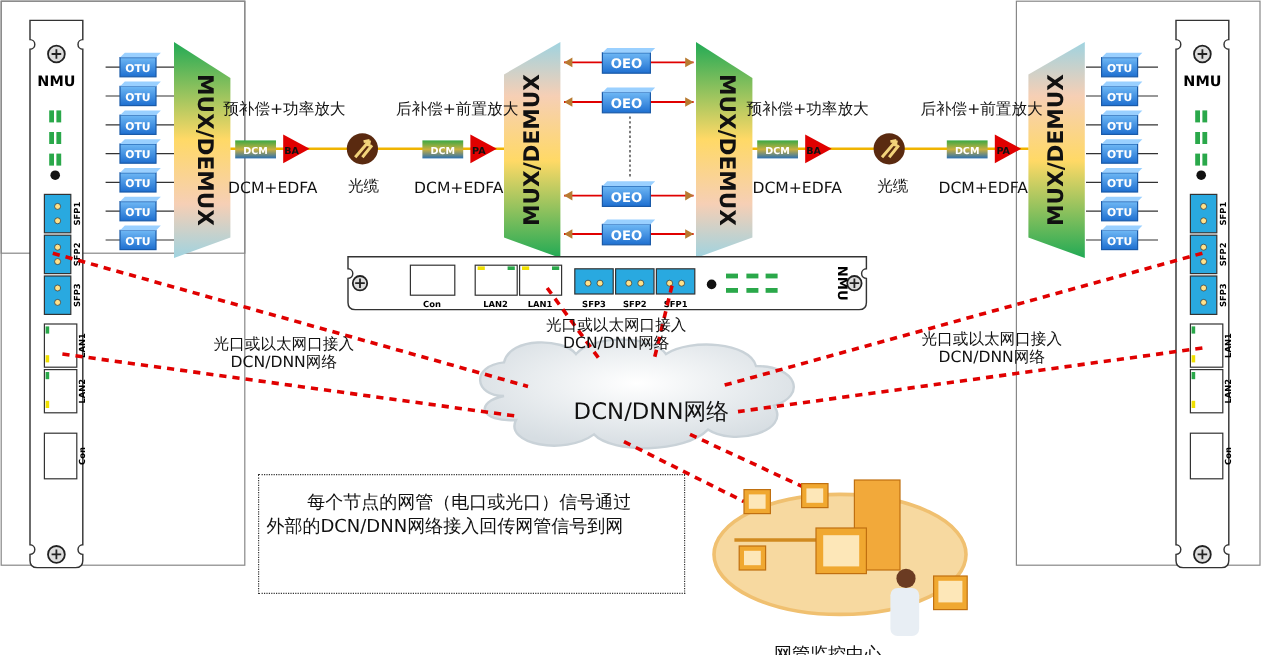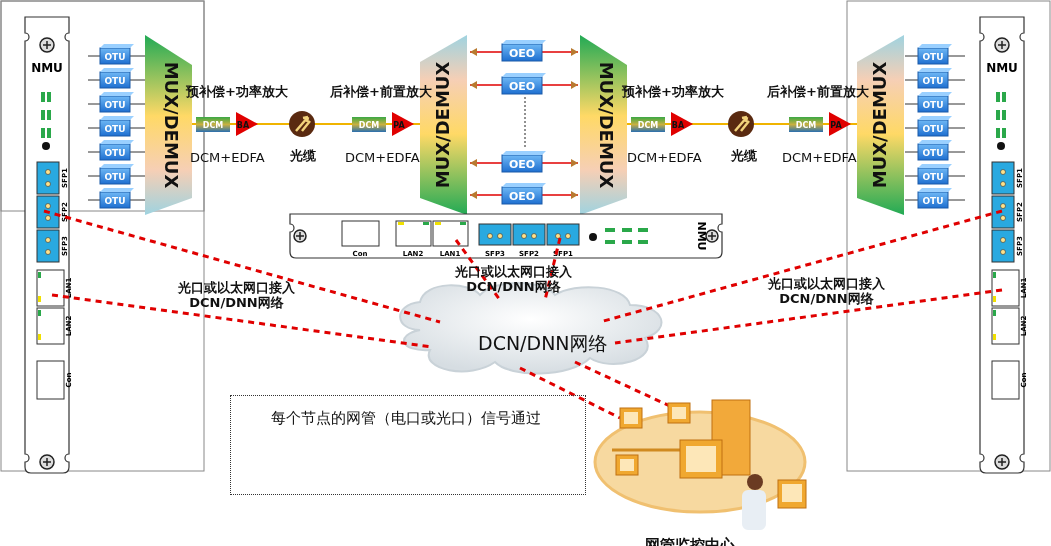--- a/index.html
+++ b/index.html
@@ -1,19 +1,19 @@
 <!DOCTYPE html>
 <html><head>
 <meta charset="utf-8">
 <style>
   html,body{margin:0;padding:0;background:#fff;}
   body{width:1051px;height:546px;position:relative;overflow:hidden;font-family:"DejaVu Sans","Liberation Sans",sans-serif;}
   svg{position:absolute;left:0;top:0;}
-  .lbl{position:absolute;font-weight:bold;color:#111;white-space:nowrap;font-size:13px;line-height:15px;text-align:center;}
-  .note{position:absolute;left:230px;top:395px;width:356px;height:100px;border:1px dotted #333;font-size:15px;line-height:20px;color:#111;padding:12px 6px 0 6px;box-sizing:border-box;font-family:"DejaVu Sans",sans-serif;}
+  .lbl{position:absolute;font-weight:normal;color:#111;white-space:nowrap;font-size:13px;line-height:15px;text-align:center;}
+  .note{position:absolute;left:215px;top:395px;width:356px;height:100px;border:1px dotted #333;font-size:15px;line-height:20px;color:#111;padding:12px 6px 0 6px;box-sizing:border-box;font-family:"DejaVu Sans",sans-serif;}
   .note .l1{text-indent:34px;}
 </style>
 </head>
 <body>
 
 <svg id="diagram" width="1051" height="546" viewBox="0 0 1051 546">
   <defs>
     <linearGradient id="muxL" x1="0" y1="0" x2="0" y2="1">
       <stop offset="0" stop-color="#22aa55"></stop>
       <stop offset="0.45" stop-color="#ffd966"></stop>
@@ -338,13 +338,14 @@
 <div class="lbl" style="left:768px;top:276px;">
   <div>光口或以太网口接入</div>
   <div>DCN/DNN网络</div>
 </div>
 
 <div class="lbl" style="left:478px;top:332px;font-size:19px;line-height:22px;font-weight:normal;">DCN/DNN网络</div>
 <div class="lbl" style="left:645px;top:518px;font-size:15px;margin-top:20px;">网管监控中心</div>
 
 <div class="note">
   <div class="l1">每个节点的网管（电口或光口）信号通过</div>
+  <div>外部的DCN/DNN网络接入回传网管信号到网</div>
 </div>
 
 </body></html>

